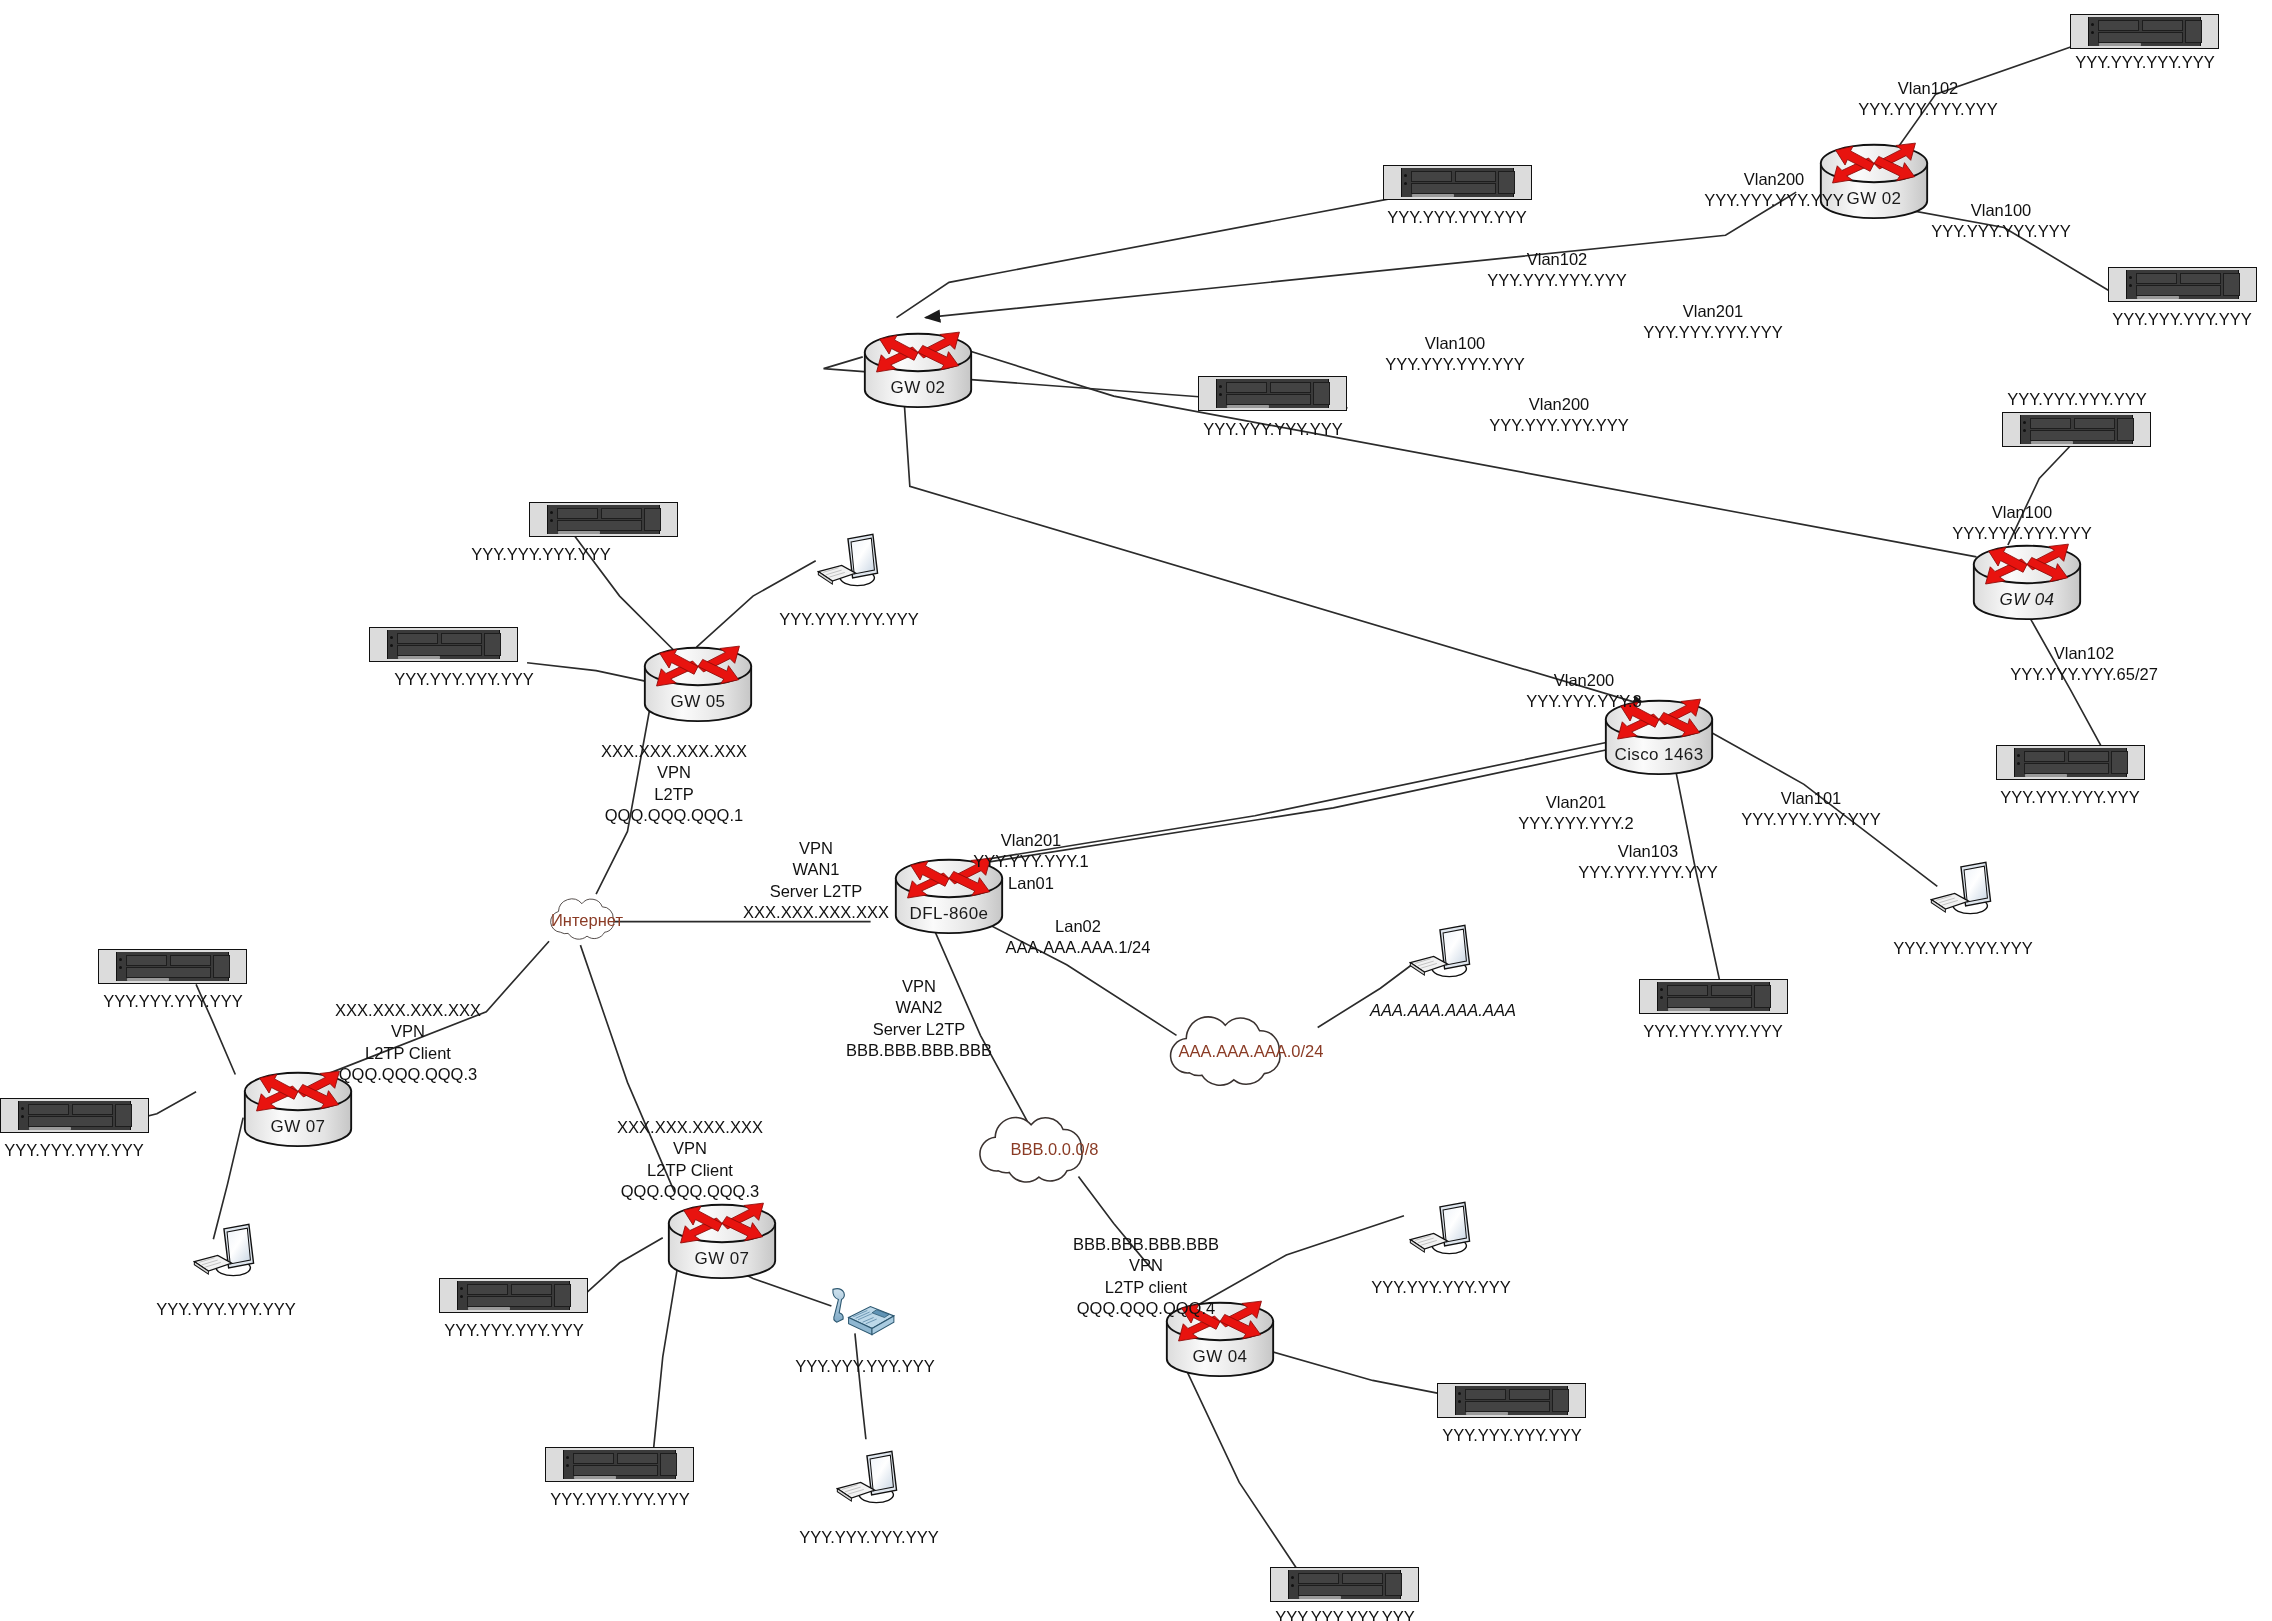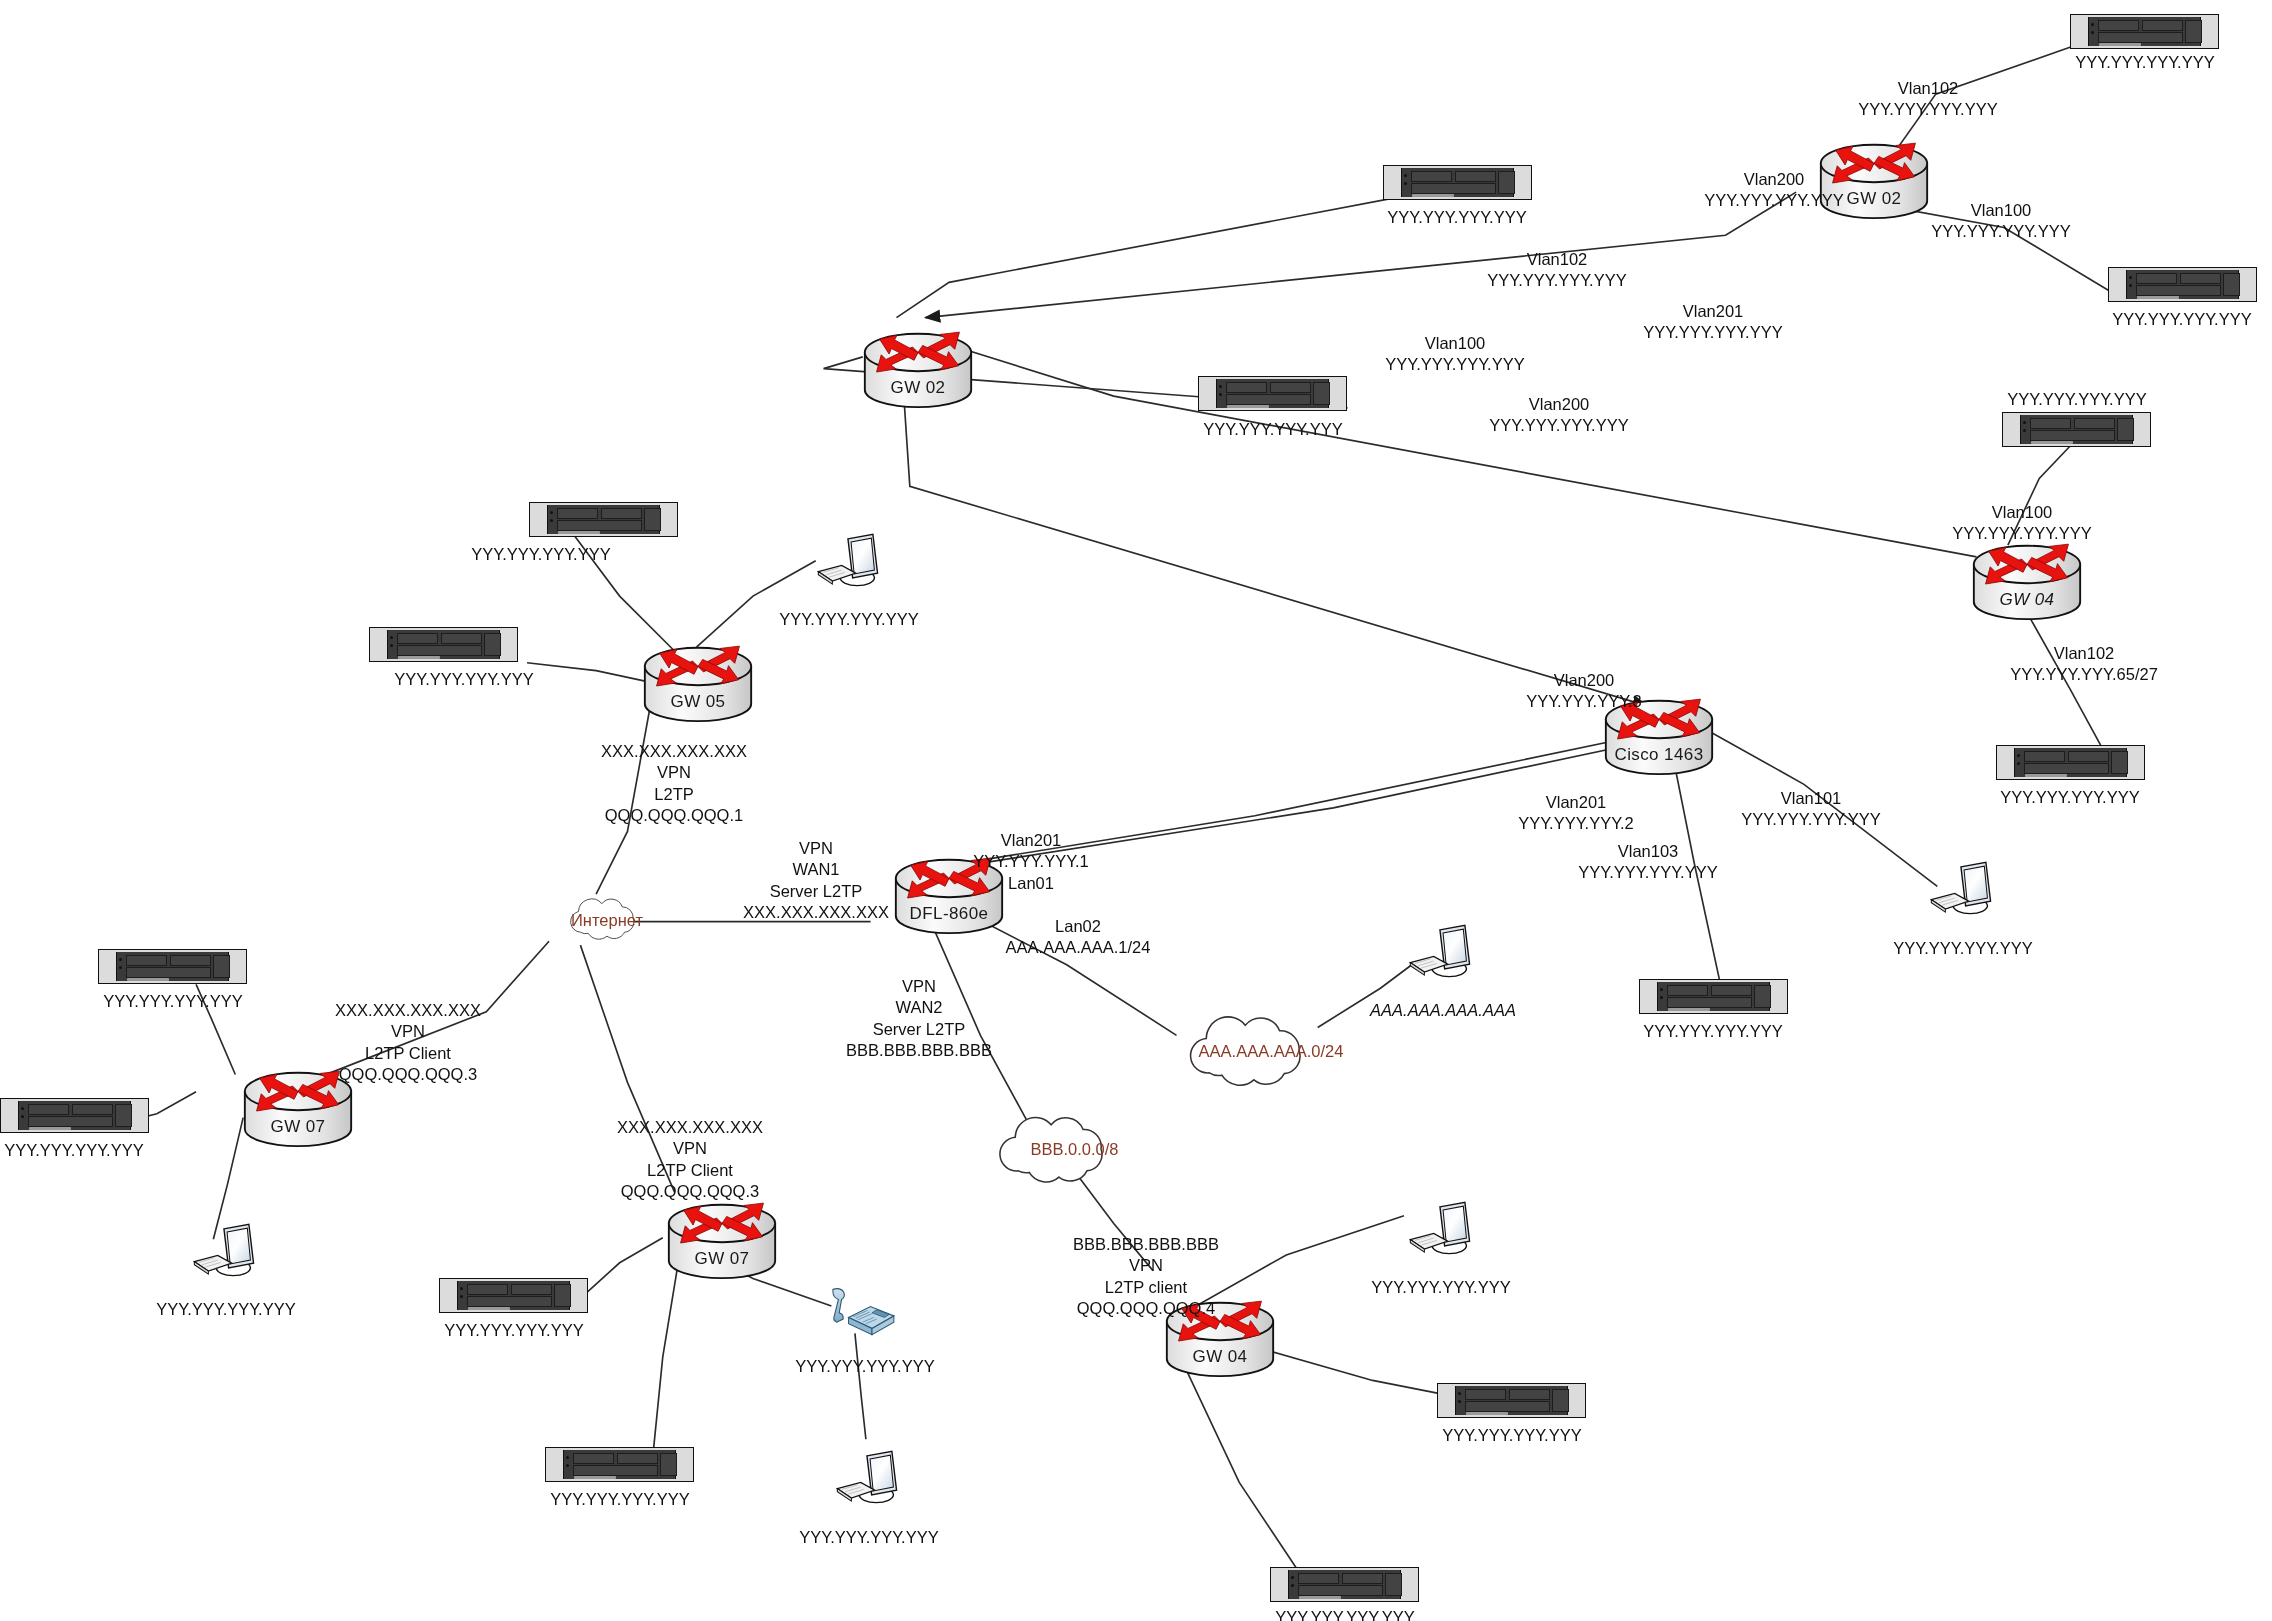--- a/index.html
+++ b/index.html
@@ -23,21 +23,21 @@
   .server .slot{position:absolute;background:#9a9a9a;height:3.1px;border-radius:0.8px;}
   .server .led{position:absolute;width:3.1px;height:3.1px;background:#111;border-radius:50%;}
 
   
   .pc{position:absolute;width:75px;height:67px;}
 
   
   .phone{position:absolute;width:75px;height:63px;}
 
   
-  .cloud{position:absolute;margin-left:20px;}
+  .cloud{position:absolute;}
   .cloud .ctext{position:absolute;left:0;top:0;width:100%;height:100%;
         display:flex;align-items:center;justify-content:center;font-size:16.5px;color:#8a3b25;}
 
   
   .lab{position:absolute;font-size:16.5px;color:#111;line-height:1.30;white-space:pre;}
   .lab.c{text-align:center;transform:translateX(-50%);}
   .ip{position:absolute;font-size:16.5px;color:#111;text-align:center;transform:translateX(-50%);white-space:nowrap;}
 </style>
 </head>
 <body>

